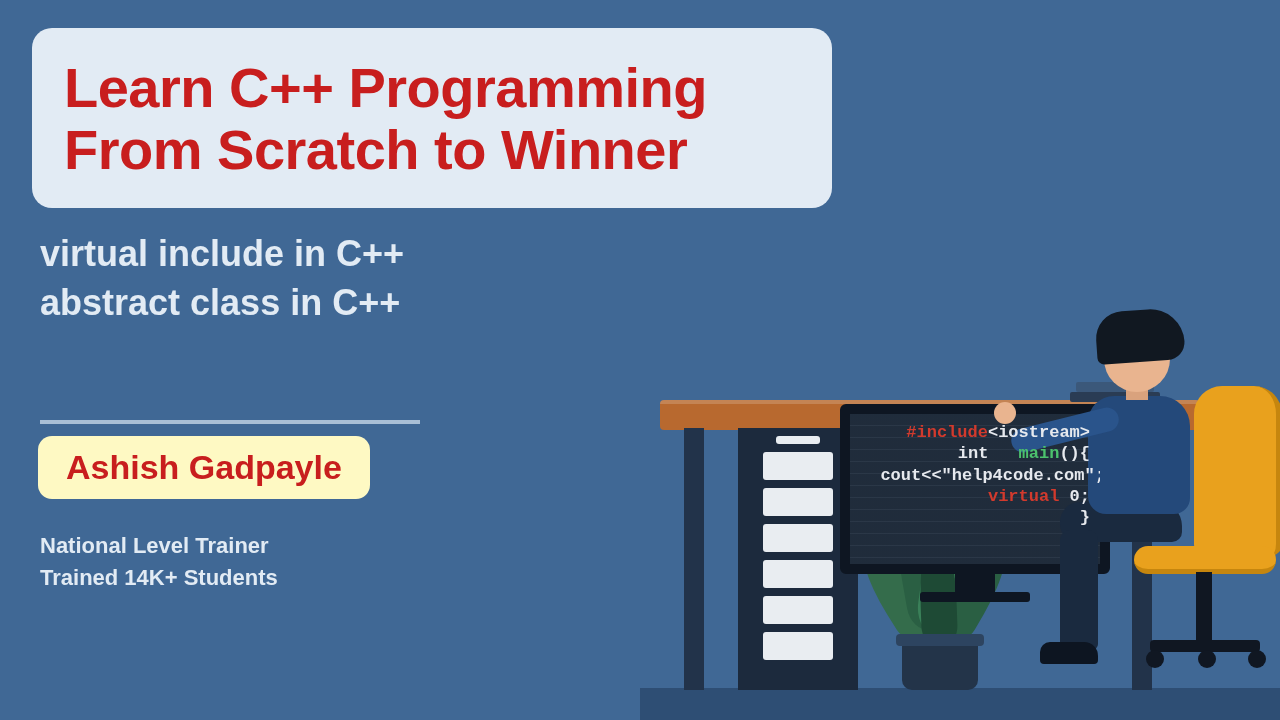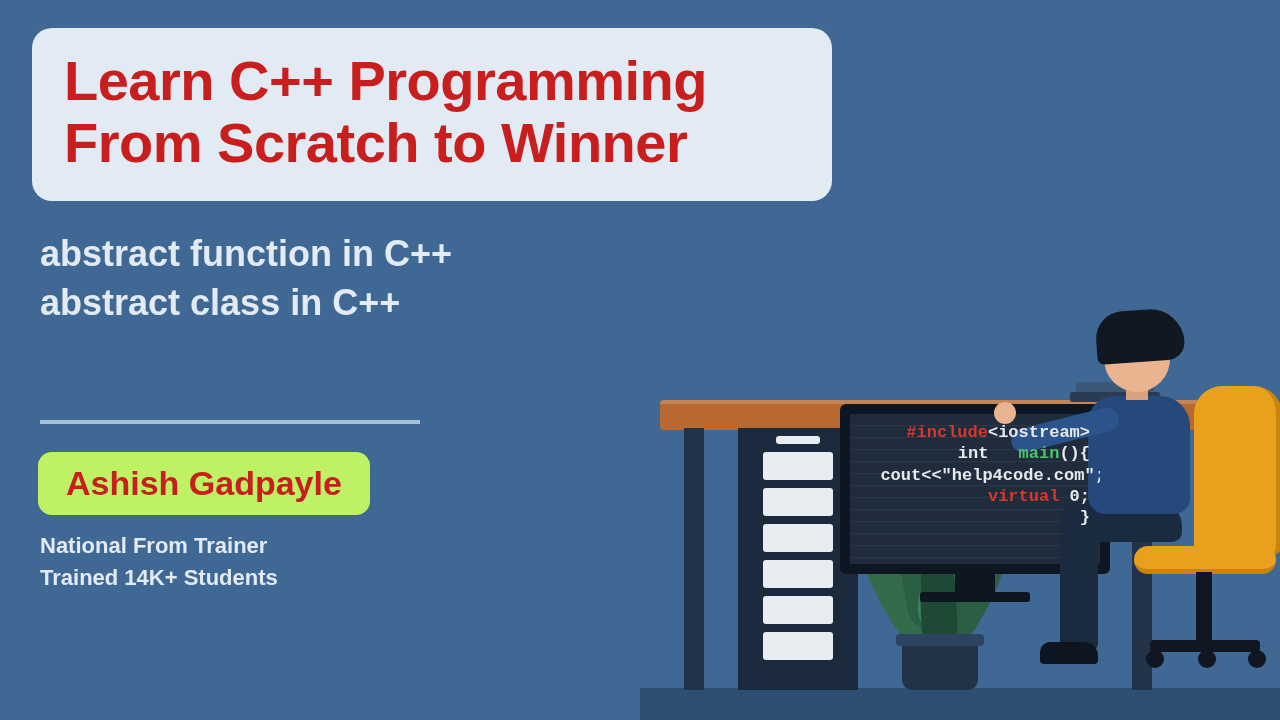--- a/index.html
+++ b/index.html
@@ -11,21 +11,21 @@
     position: relative;
     overflow: hidden;
   }
   .title-card {
     position: absolute;
     left: 32px;
     top: 28px;
     width: 800px;
     background: #e2ebf4;
     border-radius: 20px;
-    padding: 22px 32px 28px 32px;
+    padding: 29px 32px 28px 32px;
   }
   .title-card .line {
     color: #c81e1e;
     font-size: 56px;
     font-weight: 800;
     line-height: 1.1;
     letter-spacing: -0.5px;
   }
   .topics {
     position: absolute;
@@ -43,22 +43,22 @@
     position: absolute;
     left: 40px;
     top: 420px;
     width: 380px;
     height: 4px;
     background: #a9bfd6;
   }
   .author-card {
     position: absolute;
     left: 38px;
-    top: 452px;
-    background: #bef264;
+    top: 436px;
+    background: #fef9c3;
     border-radius: 14px;
     padding: 12px 28px;
   }
   .author-card .name {
     color: #c81e1e;
     font-size: 34px;
     font-weight: 800;
   }
   .creds {
     position: absolute;
@@ -301,32 +301,32 @@
 </style>
 </head>
 <body>
 
 <div class="title-card">
   <div class="line">Learn C++ Programming</div>
   <div class="line">From Scratch to Winner</div>
 </div>
 
 <div class="topics">
-  <div class="t">abstract function in C++</div>
+  <div class="t">virtual include in C++</div>
   <div class="t">abstract class in C++</div>
 </div>
 
 <div class="divider"></div>
 
 <div class="author-card">
   <div class="name">Ashish Gadpayle</div>
 </div>
 
 <div class="creds">
-  <div class="c">National From Trainer</div>
+  <div class="c">National Level Trainer</div>
   <div class="c">Trained 14K+ Students</div>
 </div>
 
 <div class="scene">
   <div class="floor"></div>
 
   <div class="plant">
     <div class="leaf l1"></div>
       <div class="leaf l2"></div>
       <div class="leaf l3"></div>

